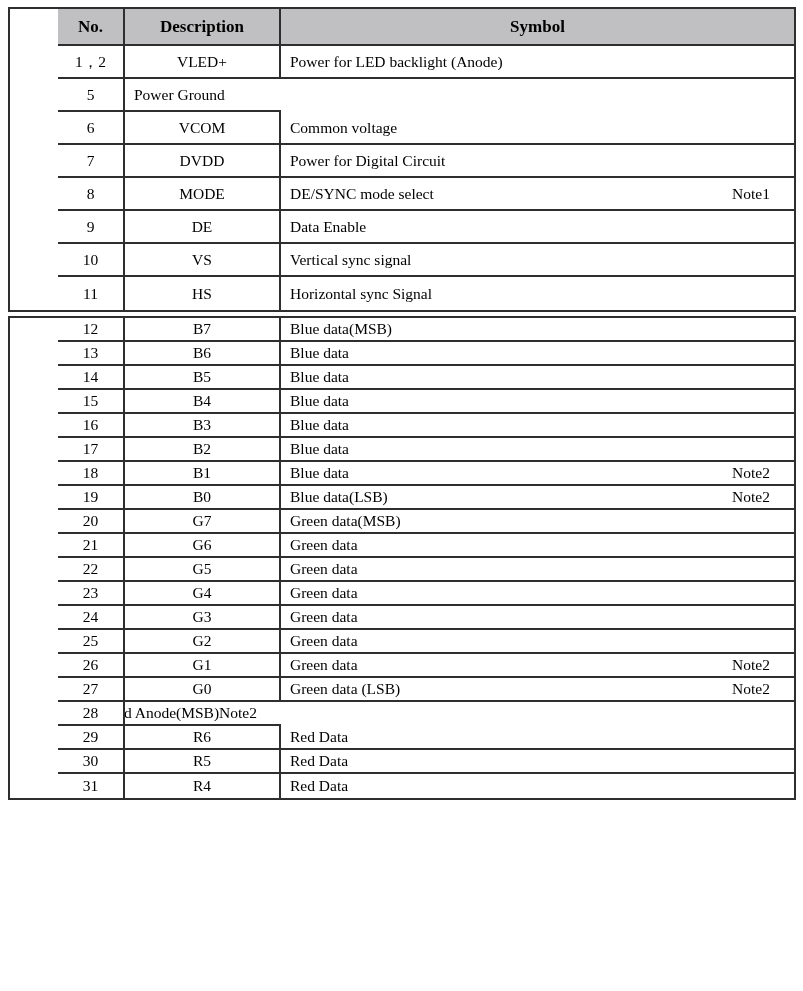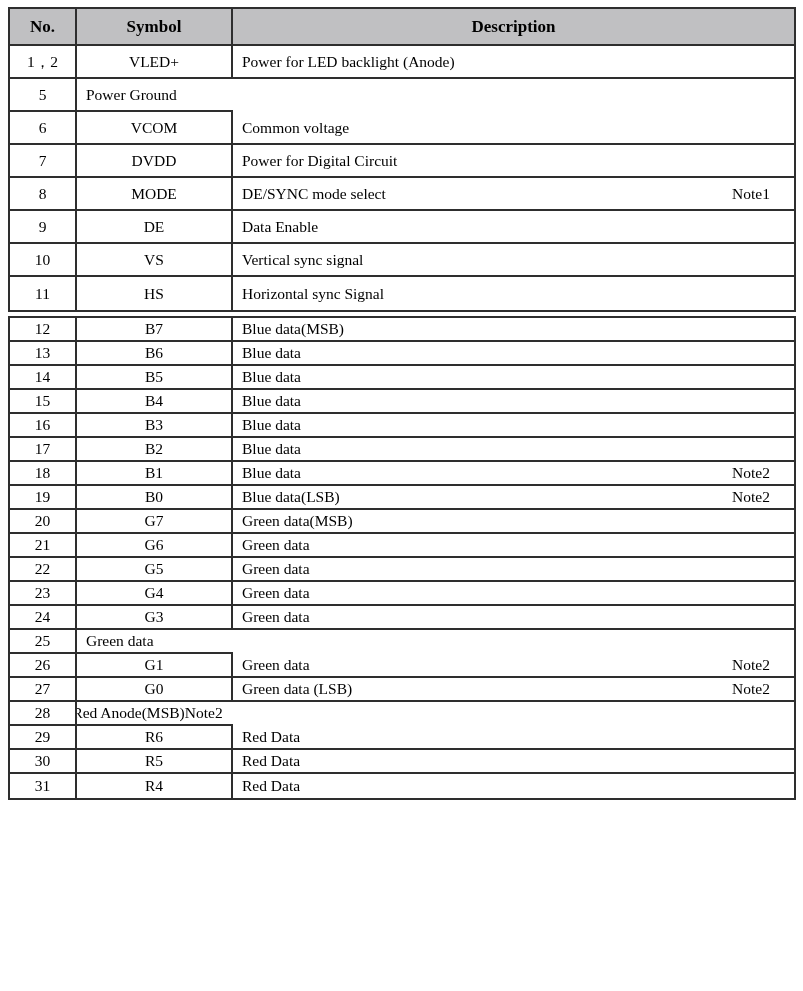--- a/index.html
+++ b/index.html
@@ -21,20 +21,21 @@
   .tbl {
     width: 788px;
     border: 2px solid #2e2e2e;
     box-sizing: border-box;
     background: #ffffff;
   }
   .tbl.b2 { margin-top: 4px; }
   .row {
     display: grid;
     grid-template-columns: 67px 156px 1fr;
+    padding-left: 48px;
   }
   .row > div {
     border-right: 2px solid #2e2e2e;
     border-bottom: 2px solid #2e2e2e;
     box-sizing: border-box;
     display: flex;
     align-items: center;
     justify-content: center;
     font-size: 15.5px;
     line-height: 1;
@@ -46,38 +47,38 @@
   .row.hdr > div {
     background: #c0c0c2;
     font-weight: bold;
     font-size: 17px;
     height: 37px;
     border-bottom-width: 2px;
   }
   .b1 .row.data > div { height: 33px; }
   .b2 .row.data > div { height: 24px; }
   .row.data > div.desc {
-    justify-content: center;
+    justify-content: flex-end;
     padding-left: 9px;
   }
   .note {
     margin-left: auto;
     padding-right: 24px;
   }
 </style>
 </head>
 <body>
 
 <div class="page">
 
   <div class="tbl b1">
     <div class="row hdr">
       <div>No.</div>
+      <div>Description</div>
       <div>Symbol</div>
-      <div>Description</div>
     </div>
 
   <div class="row data">
     <div class="no cell">1，2</div>
     <div class="sym cell">VLED+</div>
     <div class="desc cell">
       <span class="desc-text">Power for LED backlight (Anode)</span>
       <span class="note"></span>
     </div>
   </div>
@@ -260,20 +261,21 @@
     <div class="no cell">24</div>
     <div class="sym cell">G3</div>
     <div class="desc cell">
       <span class="desc-text">Green data</span>
       <span class="note"></span>
     </div>
   </div>
 
   <div class="row data">
     <div class="no cell">25</div>
+    <div class="sym cell">G2</div>
     <div class="desc cell">
       <span class="desc-text">Green data</span>
       <span class="note"></span>
     </div>
   </div>
 
   <div class="row data">
     <div class="no cell">26</div>
     <div class="sym cell">G1</div>
     <div class="desc cell">

